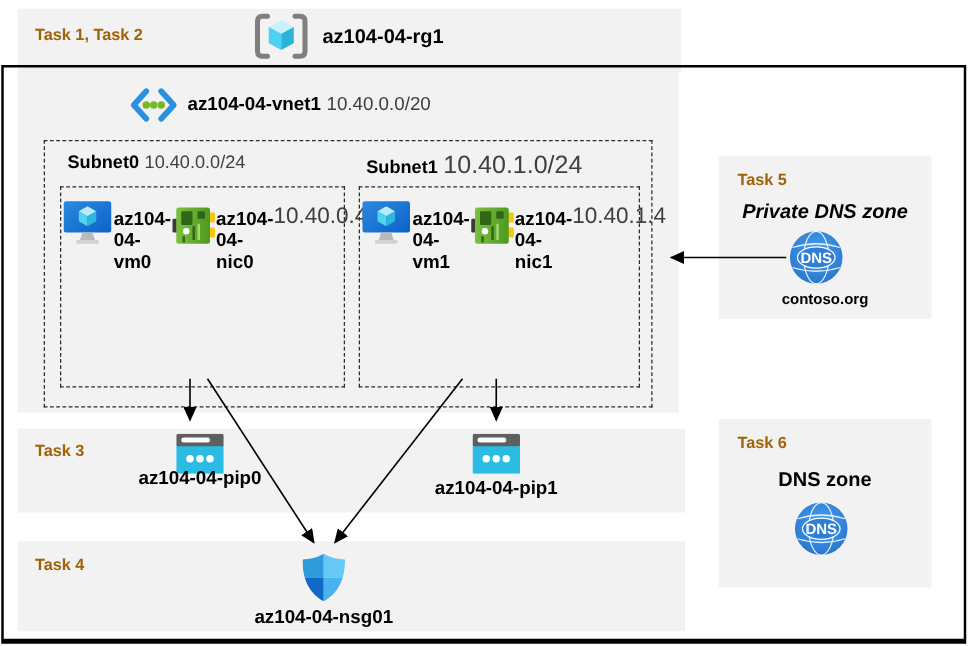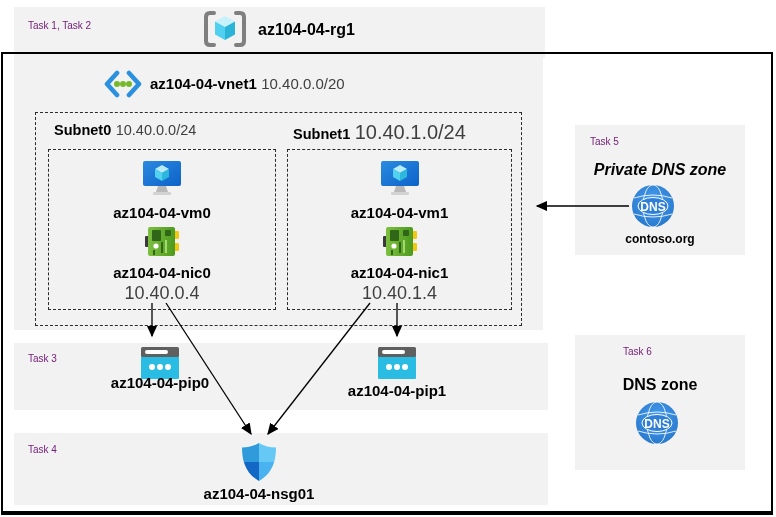--- a/index.html
+++ b/index.html
@@ -2,27 +2,27 @@
 <html><head>
 <meta charset="utf-8">
 <style>
   html,body{margin:0;padding:0;background:#fff;}
   #canvas{
     position:relative;width:776px;height:517px;background:#fff;
     font-family:"Liberation Sans",sans-serif;color:#000;overflow:hidden;
   }
   .abs{position:absolute;}
   .band{background:#f2f2f2;}
-  .task-label{color:#701a75;font-weight:normal;font-size:10px;}
+  .task-label{color:#a16207;font-weight:bold;font-size:13px;}
   .res-label{font-weight:bold;font-size:15px;color:#000;}
   .cidr{font-weight:normal;font-size:15px;color:#3f3f3f;}
   .ip{font-weight:normal;font-size:18px;color:#3f3f3f;}
   .frame{border:2px solid #000;border-bottom-width:4px;background:transparent;}
   .dashed{border:1px dashed #2b2b2b;background:transparent;}
-  .subnet-content{position:absolute;inset:0;display:flex;flex-direction:column;align-items:center;padding-top:10px;}
+  .subnet-content{position:absolute;inset:0;display:flex;flex-direction:row;align-items:flex-start;padding-top:10px;}
   .subnet-content .res-label{margin-top:7px;}
   .subnet-content .nicicon{margin-top:5px;}
   .subnet-content .ip{margin-top:2px;}
   .ctr{text-align:center;}
   .title-bold{font-weight:bold;font-size:16px;color:#000;}
   svg{display:block;}
   #arrows{position:absolute;left:0;top:0;pointer-events:none;}
 </style>
 </head>
 <body>
@@ -187,21 +187,21 @@
       <rect x="0" y="0" width="38" height="10" rx="1.5" fill="#5f5f5f"></rect>
       <rect x="4" y="3" width="23" height="4" rx="2" fill="#ffffff"></rect>
       <circle cx="11" cy="20" r="3" fill="#ffffff"></circle>
       <circle cx="19" cy="20" r="3" fill="#ffffff"></circle>
       <circle cx="27" cy="20" r="3" fill="#ffffff"></circle>
     </svg>
   </div>
   <div class="abs ctr res-label" style="left:327px;top:382px;width:140px;">az104-04-pip1</div>
 
   <div class="abs band" style="left:575px;top:335px;width:170px;height:135px;"></div>
-  <div class="abs task-label" style="left:623px;top:346px;">Task 6</div>
+  <div class="abs task-label" style="left:590px;top:346px;">Task 6</div>
   <div class="abs ctr title-bold" style="left:575px;top:376px;width:170px;">DNS zone</div>
   <div class="abs" style="left:634px;top:400px;">
     <svg width="46" height="46" viewBox="0 0 46 46">
       <circle cx="23" cy="23" r="21" fill="url(#dnsg)"></circle>
       <ellipse cx="23" cy="23" rx="10" ry="21" fill="none" stroke="rgba(255,255,255,0.85)" stroke-width="1"></ellipse>
       <path d="M4,15 Q23,9 42,15" fill="none" stroke="rgba(255,255,255,0.85)" stroke-width="1"></path>
       <path d="M4,31 Q23,37 42,31" fill="none" stroke="rgba(255,255,255,0.85)" stroke-width="1"></path>
       <ellipse cx="23" cy="23" rx="15" ry="8.5" fill="#2f7fd6" stroke="#ffffff" stroke-width="1"></ellipse>
       <text x="23" y="27.5" text-anchor="middle" font-family="Liberation Sans, sans-serif" font-size="12" font-weight="600" fill="#ffffff">DNS</text>
     </svg>

